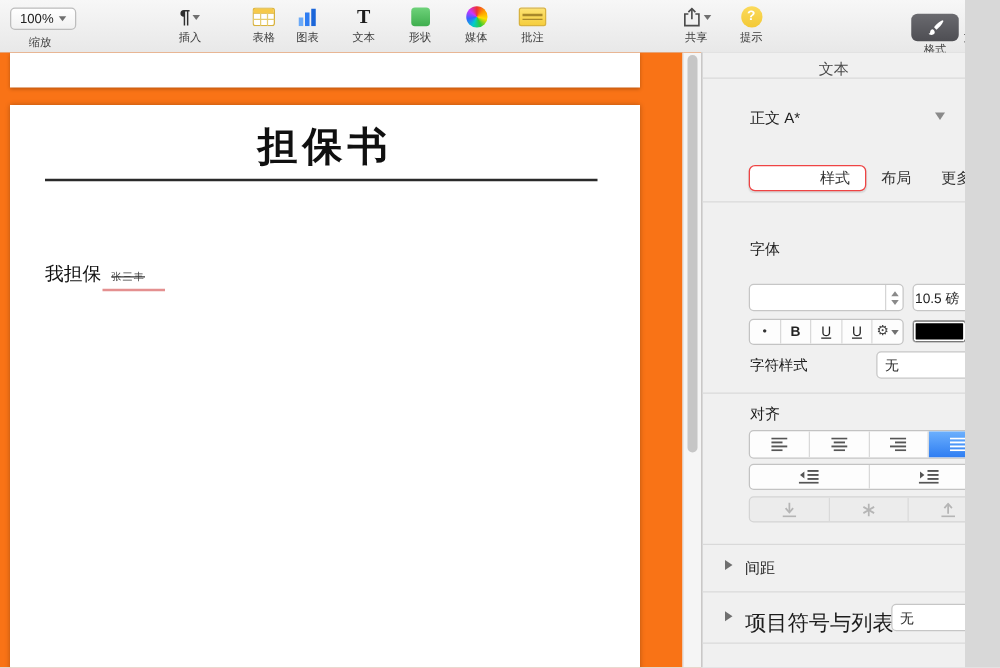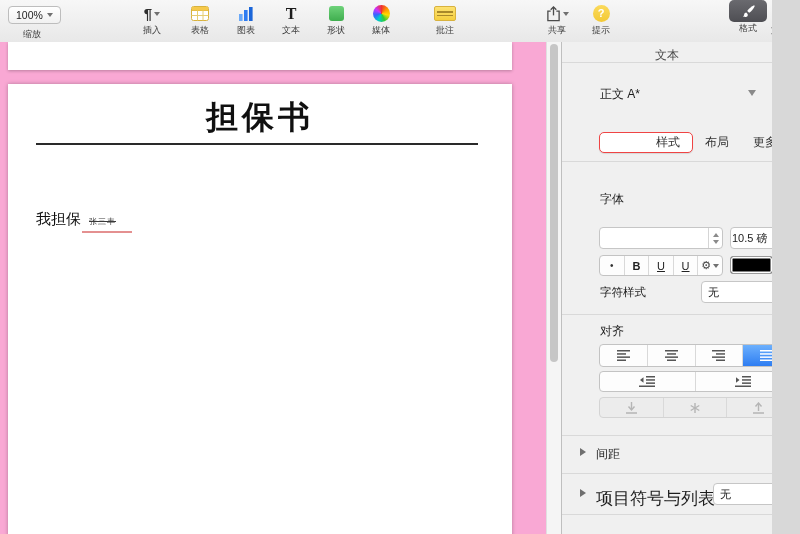--- a/index.html
+++ b/index.html
@@ -25,21 +25,21 @@
     background:conic-gradient(#e33,#f90,#fd0,#3c3,#0cc,#36f,#c3f,#e33);}
   .comment-ic{width:16px;height:13px;border-radius:2px;background:linear-gradient(#fde271,#f5ce3e);
               border:1px solid #d8b23e;display:flex;flex-direction:column;justify-content:center;gap:2px;padding:0 2px;}
   .comment-ic i{display:block;height:1.5px;background:#a8882a;}
   .tips-circle{width:17px;height:17px;border-radius:50%;background:linear-gradient(#fbda5c,#f3c935);
                color:#fff;font-weight:bold;font-size:11px;line-height:17px;text-align:center;}
   .format-pill{width:38px;height:22px;border-radius:5px;background:linear-gradient(#6a6a6f,#4e4e53);
                display:flex;align-items:center;justify-content:center;margin:0 auto;}
 
   
-  .doc-area{position:absolute;top:42px;left:0;width:561px;bottom:0;background:#f9a8d4;overflow:hidden;text-decoration:underline;}
+  .doc-area{position:absolute;top:42px;left:0;width:561px;bottom:0;background:#f97316;overflow:hidden;text-decoration:underline;}
   .page-prev{position:absolute;left:8px;top:0;width:504px;height:28px;background:#fff;
              box-shadow:0 1px 3px rgba(0,0,0,.25);}
   .page{position:absolute;left:8px;top:42px;width:504px;height:460px;background:#fff;
         box-shadow:0 0 4px rgba(0,0,0,.28);}
   .doc-title{position:absolute;top:12px;left:0;right:0;text-align:center;
              font-family:"Liberation Serif","DejaVu Serif",serif;font-size:32px;font-weight:bold;
              color:#101010;letter-spacing:4px;}
   .title-rule{position:absolute;top:59px;left:28px;width:442px;border-top:2px solid #2a2a2a;}
   .doc-body{position:absolute;top:126px;left:28px;font-family:"Liberation Serif","DejaVu Serif",serif;
             font-size:15px;color:#101010;text-align:right;}
@@ -105,21 +105,21 @@
     </div>
 
     <div class="tb-item" style="left:129px;">
       <div class="tb-icon">
         <span class="pilcrow">¶</span>
         <span class="tri-dn-sm"></span>
       </div>
       <div class="tb-label">插入</div>
     </div>
 
-    <div class="tb-item" style="left:177px;">
+    <div class="tb-item" style="left:188px;">
       <div class="tb-icon">
         <svg width="18" height="15">
           <rect x="0.5" y="0.5" width="17" height="14" rx="2" fill="#fff" stroke="#d8b23e"></rect>
           <path d="M0.5 4.5h17" stroke="#d8b23e"></path>
           <rect x="1" y="1" width="16" height="3.5" fill="#f6c94a"></rect>
           <path d="M6.5 4.5v10 M12 4.5v10 M0.5 9.5h17" stroke="#e6cd72" fill="none"></path>
         </svg>
       </div>
       <div class="tb-label">表格</div>
     </div>
@@ -149,21 +149,21 @@
       <div class="tb-label">形状</div>
     </div>
 
     <div class="tb-item" style="left:358px;">
       <div class="tb-icon">
         <span class="media-circle"></span>
       </div>
       <div class="tb-label">媒体</div>
     </div>
 
-    <div class="tb-item" style="left:422px;">
+    <div class="tb-item" style="left:403px;">
       <div class="tb-icon">
         <span class="comment-ic">
             <i></i>
             <i></i>
           </span>
       </div>
       <div class="tb-label">批注</div>
     </div>
 
     <div class="tb-item" style="left:532px;width:50px;">
@@ -178,21 +178,21 @@
       <div class="tb-label">共享</div>
     </div>
 
     <div class="tb-item" style="left:578px;">
       <div class="tb-icon">
         <span class="tips-circle">?</span>
       </div>
       <div class="tb-label">提示</div>
     </div>
 
-    <div class="tb-item" style="left:725px;top:0;">
+    <div class="tb-item" style="left:725px;top:11px;">
       <div class="format-pill">
         <svg width="15" height="15" viewBox="0 0 24 24" fill="#fff">
           <path d="M21 2c-4 1.5-9 6-11 9l3 3c3-2 7.5-7 9-11z"></path>
           <path d="M8.5 13.5c-2 0-3.5 1.5-3.5 3.5 0 1.2-.8 2-2 2.3C4 21 9 21.5 10.5 19c1-1.7.3-3.6-2-5.5z"></path>
         </svg>
       </div>
       <div class="tb-label">格式</div>
     </div>
 
     <div class="tb-item" style="left:760px;width:40px;">

